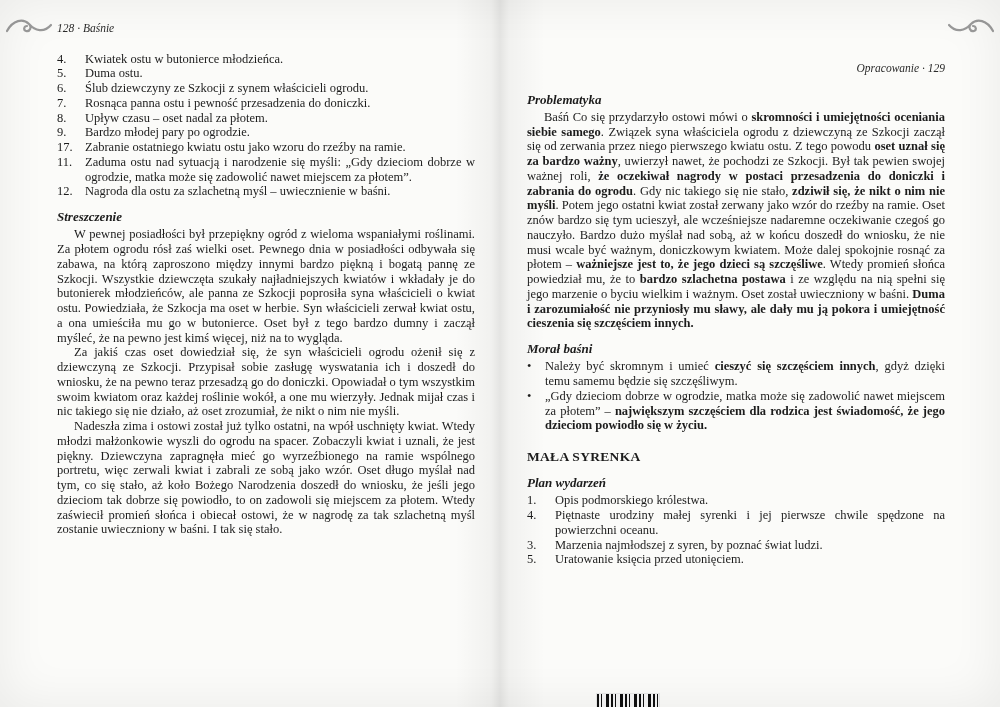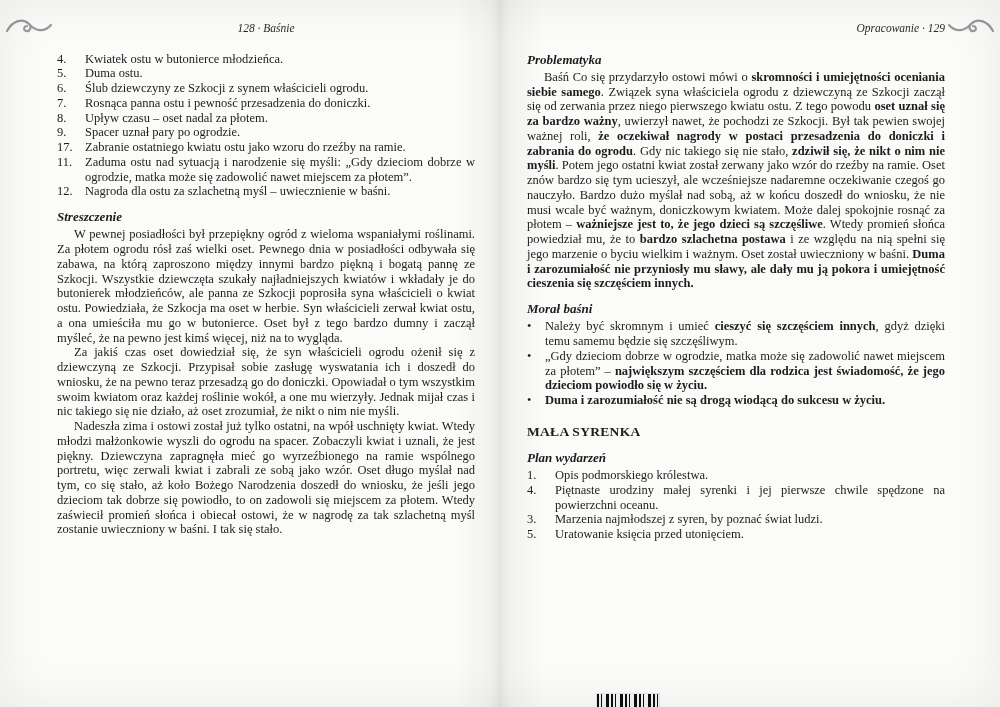--- a/index.html
+++ b/index.html
@@ -33,23 +33,23 @@
   .ornament.right{right:6px;transform:scaleX(-1);}
   .page{
     position:absolute;top:22px;width:418px;
     font-size:12.5px;line-height:1.18;color:var(--text);
     text-align:justify;
   }
   .page-left{left:57px;}
   .page-right{left:527px;}
   .running-head{
     font-style:italic;font-size:11.5px;color:#2a2a2a;
-    margin:0 0 16px 0;text-align:center;
+    margin:0 0 16px 0;text-align:left;
   }
-  .page-right .running-head{text-align:right;}
+  .page-right .running-head{text-align:right;margin-top:40px;}
   .sec-h{
     font-weight:700;font-style:italic;font-size:13px;
     margin:10px 0 3px 0;text-align:left;
   }
   .chapter-h{
     font-weight:700;font-size:13.5px;letter-spacing:0.3px;
     margin:16px 0 2px 0;text-align:left;
   }
   .para{margin:0;text-indent:17px;}
   .list{margin:0 0 6px 0;}
@@ -100,21 +100,21 @@
         <div class="li">
           <span class="li-m">7.</span>
           <span class="li-t">Rosnąca panna ostu i pewność przesadzenia do doniczki.</span>
         </div>
         <div class="li">
           <span class="li-m">8.</span>
           <span class="li-t">Upływ czasu – oset nadal za płotem.</span>
         </div>
         <div class="li">
           <span class="li-m">9.</span>
-          <span class="li-t">Spacer uznał pary po ogrodzie.</span>
+          <span class="li-t">Bardzo młodej pary po ogrodzie.</span>
         </div>
         <div class="li">
           <span class="li-m">17.</span>
           <span class="li-t">Zabranie ostatniego kwiatu ostu jako wzoru do rzeźby na ramie.</span>
         </div>
         <div class="li">
           <span class="li-m">11.</span>
           <span class="li-t">Zaduma ostu nad sytuacją i narodzenie się myśli: „Gdy dzieciom dobrze w ogrodzie, matka może się zadowolić nawet miejscem za płotem”.</span>
         </div>
         <div class="li">
@@ -138,24 +138,20 @@
     <h3 class="sec-h">Morał baśni</h3>
     <div class="list">
         <div class="li">
           <span class="li-m bullet">•</span>
           <span class="li-t"><span class="">Należy być skromnym i umieć </span><span class="b">cieszyć się szczęściem innych</span><span class="">, gdyż dzięki temu samemu będzie się szczęśliwym.</span></span>
         </div>
         <div class="li">
           <span class="li-m bullet">•</span>
           <span class="li-t"><span class="">„Gdy dzieciom dobrze w ogrodzie, matka może się zadowolić nawet miejscem za płotem” – </span><span class="b">największym szczęściem dla rodzica jest świadomość, że jego dzieciom powiodło się w życiu.</span></span>
         </div>
-        <div class="li">
-          <span class="li-m bullet">•</span>
-          <span class="li-t"><span class="b">Duma i zarozumiałość nie są drogą wiodącą do sukcesu w życiu.</span></span>
-        </div>
       </div>
 
     <h2 class="chapter-h">MAŁA SYRENKA</h2>
 
     <h3 class="sec-h">Plan wydarzeń</h3>
     <div class="list">
         <div class="li">
           <span class="li-m">1.</span>
           <span class="li-t">Opis podmorskiego królestwa.</span>
         </div>

